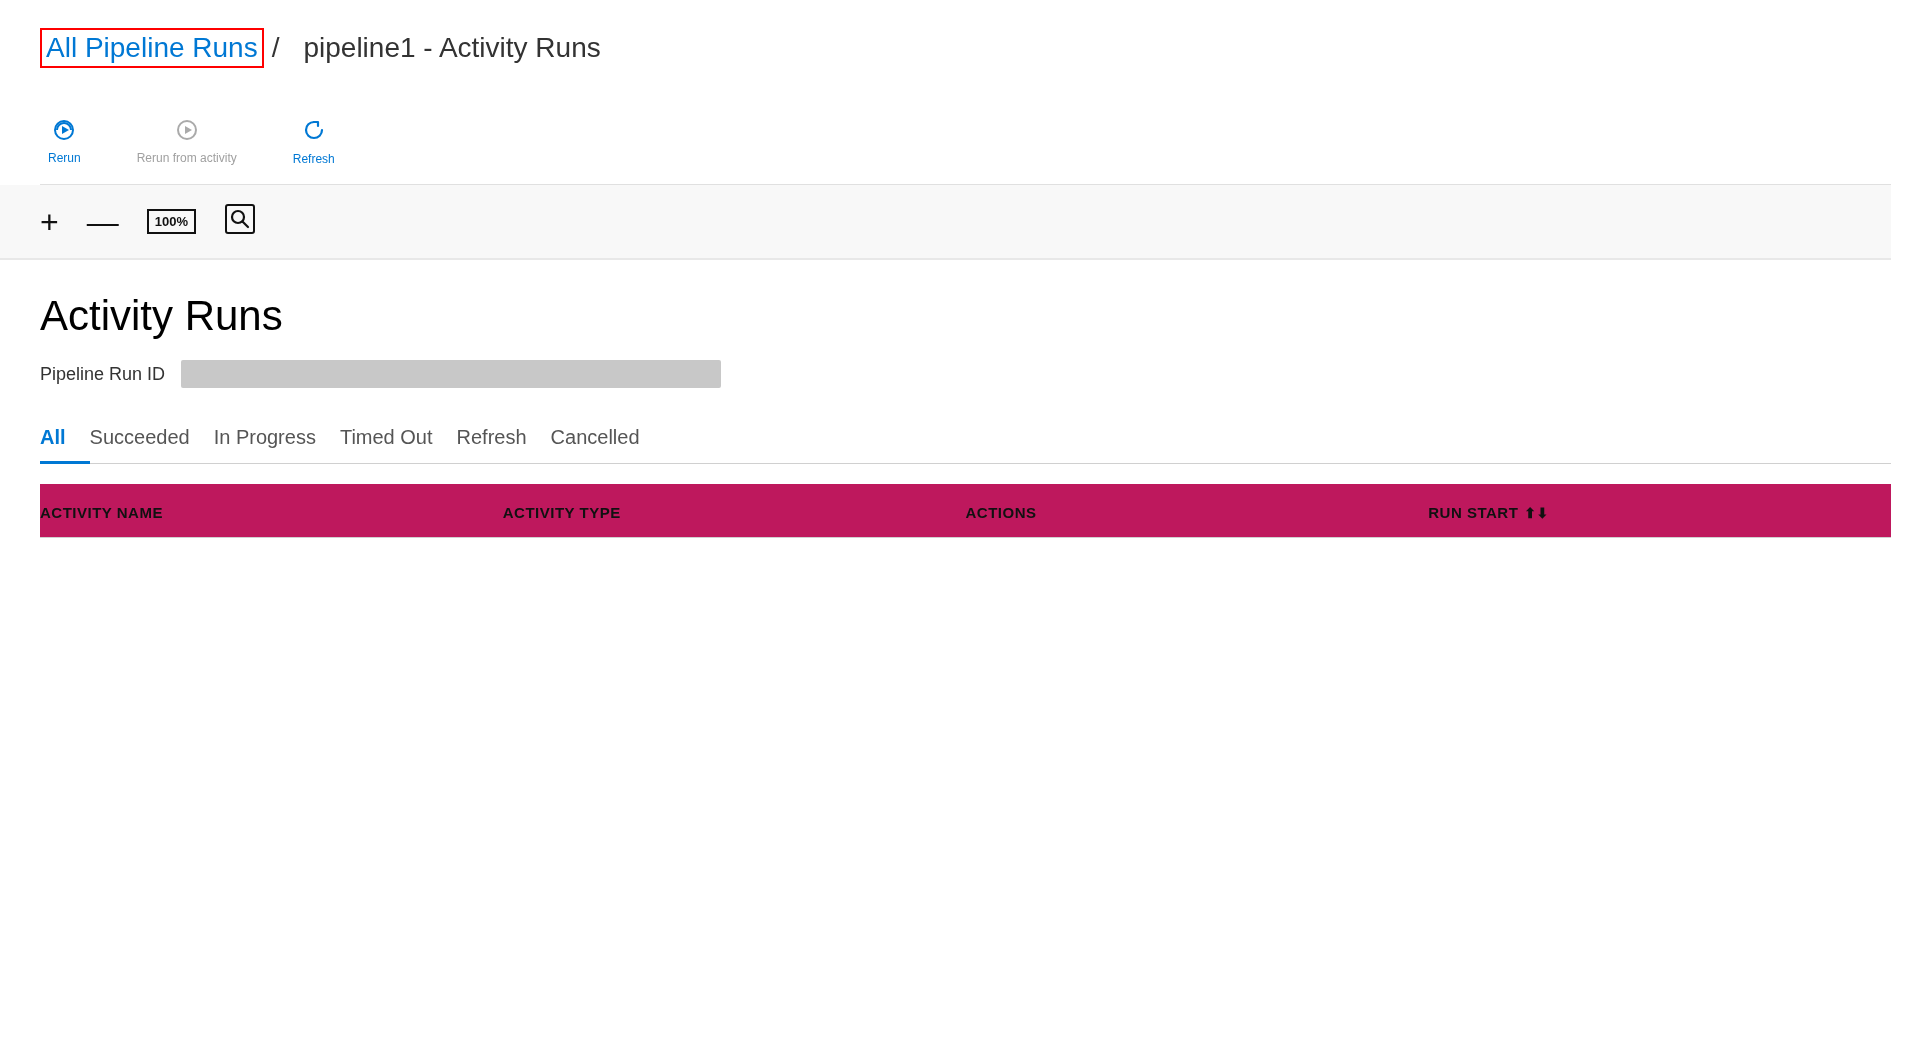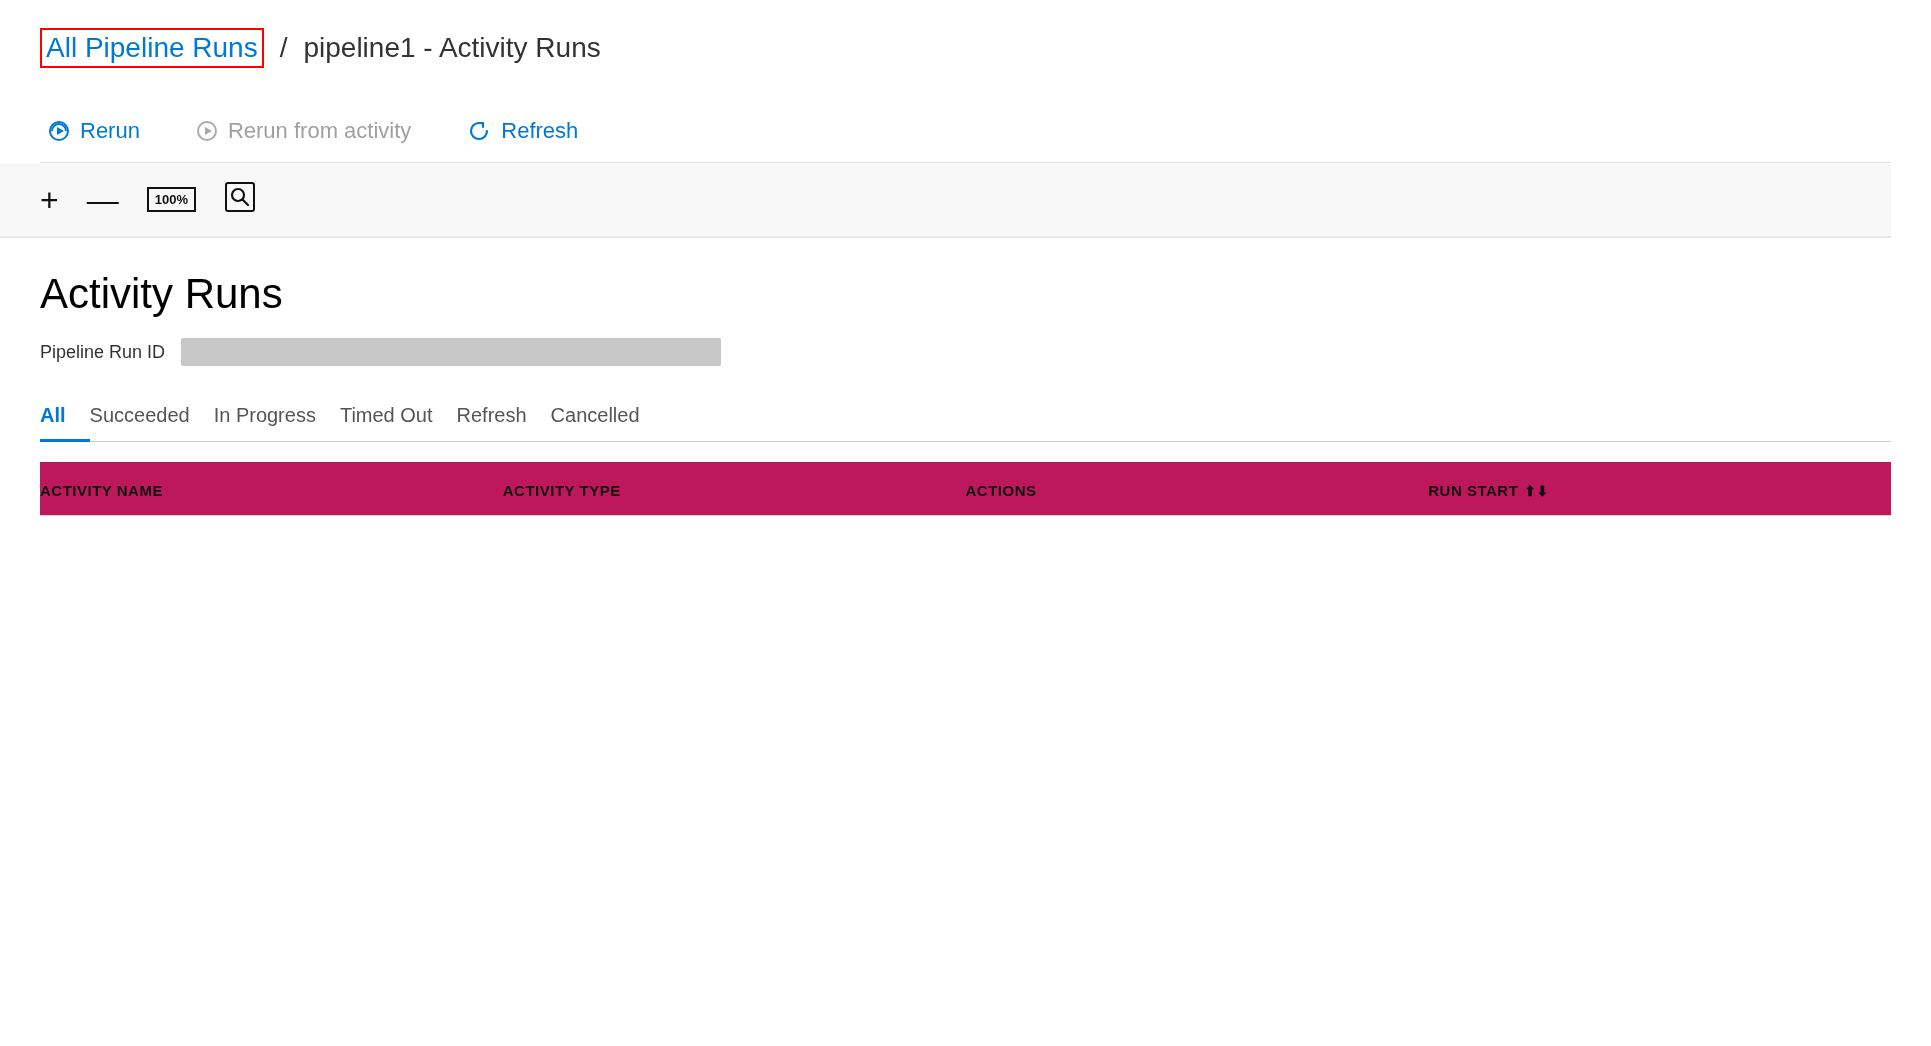--- a/index.html
+++ b/index.html
@@ -17,21 +17,21 @@
     }
 
     .page-container {
       padding: 28px 40px;
     }
 
     
     .breadcrumb {
       display: flex;
       align-items: center;
-      gap: 16px;
+      gap: 8px;
       margin-bottom: 32px;
     }
 
     .breadcrumb-link {
       color: #0078d4;
       font-size: 28px;
       font-weight: 400;
       text-decoration: none;
       border: 2px solid #ff0000;
       padding: 2px 4px;
@@ -41,42 +41,44 @@
     .breadcrumb-separator {
       font-size: 28px;
       color: #333;
       font-weight: 300;
     }
 
     .breadcrumb-current {
       font-size: 28px;
       color: #333;
       font-weight: 400;
+      margin-left: 16px;
     }
 
     
     .toolbar {
       display: flex;
       align-items: center;
       gap: 40px;
       padding: 14px 0;
       border-bottom: 1px solid #e0e0e0;
       margin-bottom: 0;
     }
 
     .toolbar-button {
       display: flex;
       align-items: center;
       gap: 10px;
       background: none;
       border: none;
       cursor: pointer;
-      font-size: 22px;
+      font-size: 12px;
       color: #0078d4;
       padding: 4px 8px;
+      flex-direction: column;
     }
 
     .toolbar-button.disabled {
       color: #a0a0a0;
       cursor: default;
     }
 
     .toolbar-button .icon {
       font-size: 22px;
       display: inline-flex;

